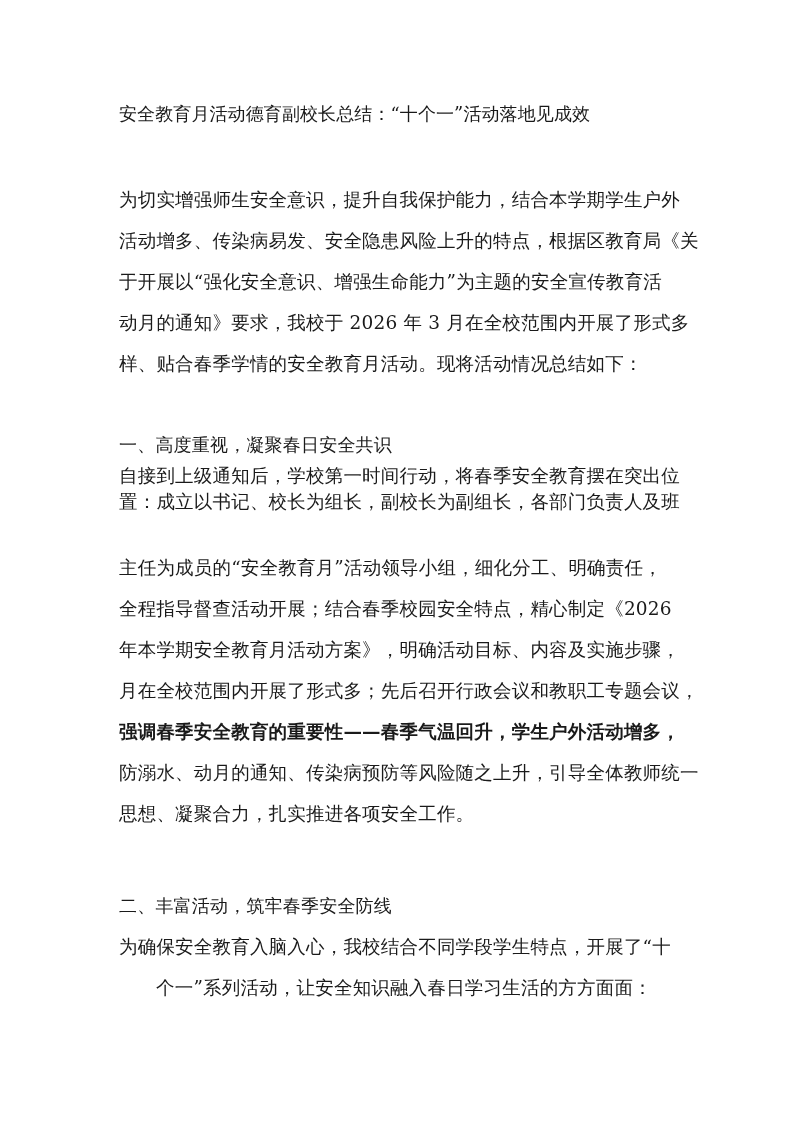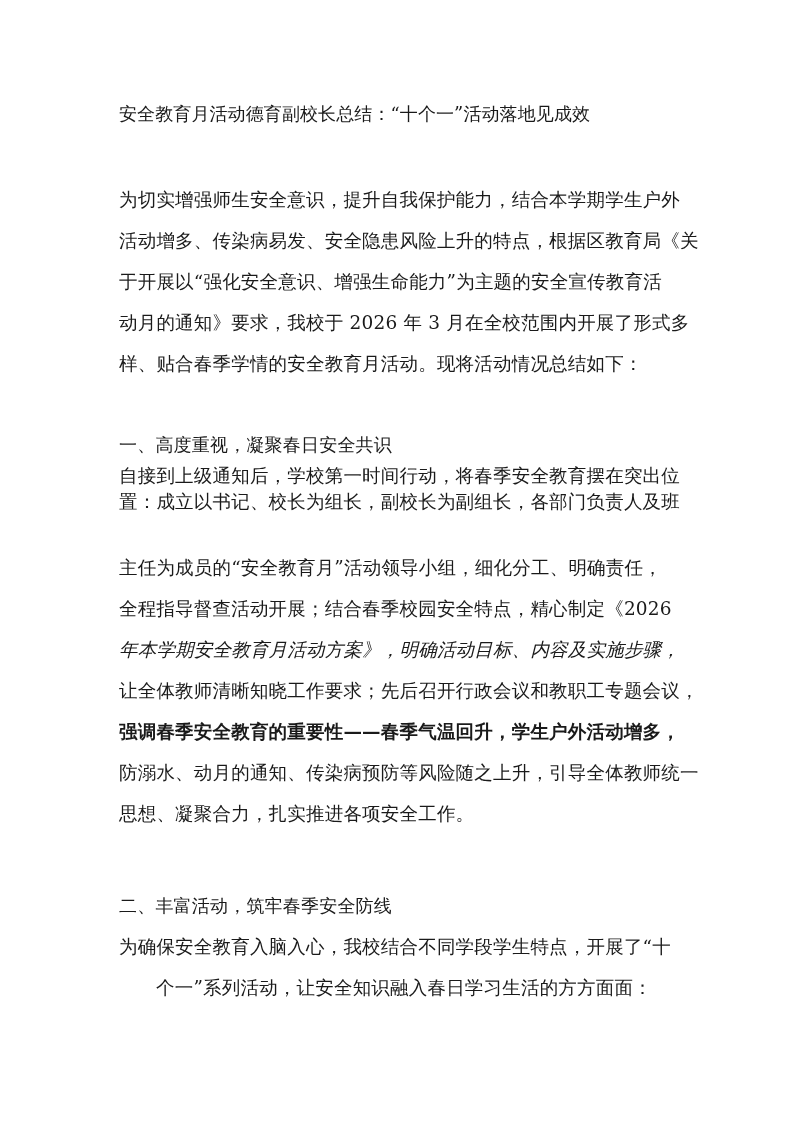--- a/index.html
+++ b/index.html
@@ -48,22 +48,22 @@
     <div class="line" style="top:311px;">动月的通知》要求，我校于 2026 年 3 月在全校范围内开展了形式多</div>
     <div class="line" style="top:352px;">样、贴合春季学情的安全教育月活动。现将活动情况总结如下：</div>
   </div>
 
   <div>
     <div class="line heading-line" style="top:433px;">一、高度重视，凝聚春日安全共识</div>
     <div class="line" style="top:464px;">自接到上级通知后，学校第一时间行动，将春季安全教育摆在突出位</div>
     <div class="line" style="top:490px;">置：成立以书记、校长为组长，副校长为副组长，各部门负责人及班</div>
     <div class="line" style="top:556px;">主任为成员的“安全教育月”活动领导小组，细化分工、明确责任，</div>
     <div class="line" style="top:597px;">全程指导督查活动开展；结合春季校园安全特点，精心制定《2026</div>
-    <div class="line" style="top:638px;font-style:italic;">年本学期安全教育月活动方案》，明确活动目标、内容及实施步骤，</div>
-    <div class="line" style="top:679px;">让全体教师清晰知晓工作要求；先后召开行政会议和教职工专题会议，</div>
+    <div class="line" style="top:638px;">年本学期安全教育月活动方案》，明确活动目标、内容及实施步骤，</div>
+    <div class="line" style="top:679px;">月在全校范围内开展了形式多；先后召开行政会议和教职工专题会议，</div>
     <div class="line" style="top:720px;font-weight:bold;">强调春季安全教育的重要性——春季气温回升，学生户外活动增多，</div>
     <div class="line" style="top:761px;">防溺水、动月的通知、传染病预防等风险随之上升，引导全体教师统一</div>
     <div class="line" style="top:802px;">思想、凝聚合力，扎实推进各项安全工作。</div>
   </div>
 
   <div>
     <div class="line heading-line" style="top:894px;">二、丰富活动，筑牢春季安全防线</div>
     <div class="line" style="top:935px;">为确保安全教育入脑入心，我校结合不同学段学生特点，开展了“十</div>
     <div class="line" style="top:976px;margin-left:37px;">个一”系列活动，让安全知识融入春日学习生活的方方面面：</div>
   </div>

